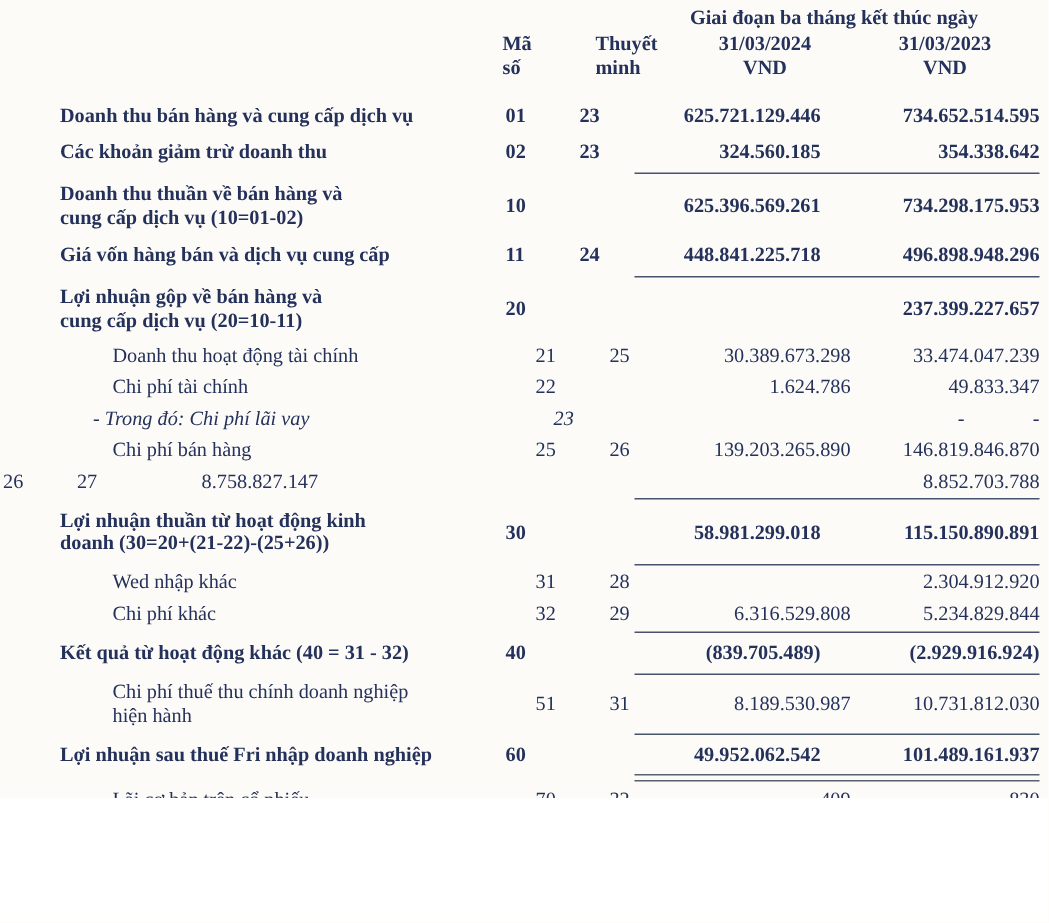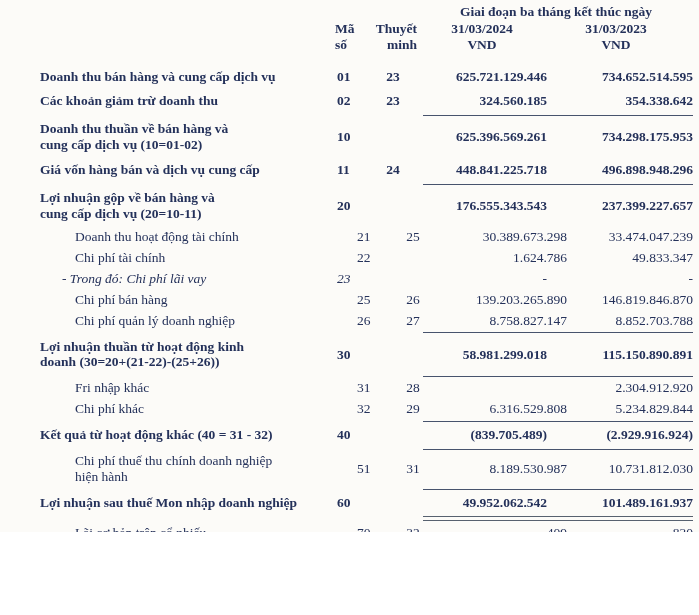--- a/index.html
+++ b/index.html
@@ -11,28 +11,28 @@
     padding-top:4px;
   }
   .header { position:relative; height:60px; }
   .period-title {
     position:absolute; left:428px; top:0; width:256px;
     text-align:center; font-weight:bold; white-space:nowrap;
   }
   .header-cols { display:flex; padding-top:17px; font-weight:bold; line-height:1.15; }
   .hc-spacer { width:335px; }
   .hc-code  { width:34px; text-align:left; white-space:pre-line; }
-  .hc-note  { width:48px; text-align:right; white-space:pre-line; }
+  .hc-note  { width:48px; text-align:left; white-space:pre-line;margin-left:28px; }
   .hc-y2024 { width:130px; text-align:center; white-space:pre-line; }
   .hc-y2023 { flex:1; text-align:center; white-space:pre-line; padding-right:14px; }
 
   .tbody { }
   .row { display:flex; align-items:center; padding:2.5px 0; line-height:1.18; }
   .row.emphasis { font-weight:bold; padding:4.5px 0;justify-content:flex-end; }
-  .row.italic { font-style:italic; }
+  .row.italic { font-style:italic;gap:32px; }
   .c-label { width:295px; margin-left:40px; white-space:pre-line; }
   .row.indent-1 .c-label { margin-left:75px; width:280px; }
   .row.indent-2 .c-label { margin-left:62px; width:273px; }
   .c-code { width:34px; text-align:left; padding-left:2px; box-sizing:border-box; }
   .c-note { width:48px; text-align:center; }
   .c-v2024 { width:130px; text-align:right; }
   .c-v2023 { flex:1; text-align:right; padding-right:6px; }
 
   .rule { margin:1px 6px 1px 423px; }
   .rule.single { border-top:1.5px solid #47536d; }
@@ -90,21 +90,20 @@
     <div class="c-note">24</div>
     <div class="c-v2024">448.841.225.718</div>
     <div class="c-v2023">496.898.948.296</div>
   </div>
 <div class="rule single"></div>
   <div class="row emphasis indent-0">
     <div class="c-label">Lợi nhuận gộp về bán hàng và
 cung cấp dịch vụ (20=10-11)</div>
     <div class="c-code">20</div>
     <div class="c-note"></div>
-    <div class="c-v2024">176.555.343.543</div>
     <div class="c-v2023">237.399.227.657</div>
   </div>
 
   <div class="row indent-1">
     <div class="c-label">Doanh thu hoạt động tài chính</div>
     <div class="c-code">21</div>
     <div class="c-note">25</div>
     <div class="c-v2024">30.389.673.298</div>
     <div class="c-v2023">33.474.047.239</div>
   </div>
@@ -127,38 +126,37 @@
 
   <div class="row indent-1">
     <div class="c-label">Chi phí bán hàng</div>
     <div class="c-code">25</div>
     <div class="c-note">26</div>
     <div class="c-v2024">139.203.265.890</div>
     <div class="c-v2023">146.819.846.870</div>
   </div>
 
   <div class="row indent-1">
-    <div class="c-label">Chi phí quản lý doanh nghiệp</div>
     <div class="c-code">26</div>
     <div class="c-note">27</div>
     <div class="c-v2024">8.758.827.147</div>
     <div class="c-v2023">8.852.703.788</div>
   </div>
 <div class="rule single"></div>
   <div class="row emphasis indent-0">
     <div class="c-label">Lợi nhuận thuần từ hoạt động kinh
 doanh (30=20+(21-22)-(25+26))</div>
     <div class="c-code">30</div>
     <div class="c-note"></div>
     <div class="c-v2024">58.981.299.018</div>
     <div class="c-v2023">115.150.890.891</div>
   </div>
 <div class="rule single"></div>
   <div class="row indent-1">
-    <div class="c-label">Fri nhập khác</div>
+    <div class="c-label">Wed nhập khác</div>
     <div class="c-code">31</div>
     <div class="c-note">28</div>
     <div class="c-v2023">2.304.912.920</div>
   </div>
 
   <div class="row indent-1">
     <div class="c-label">Chi phí khác</div>
     <div class="c-code">32</div>
     <div class="c-note">29</div>
     <div class="c-v2024">6.316.529.808</div>
@@ -177,21 +175,21 @@
   <div class="row indent-1">
     <div class="c-label">Chi phí thuế thu chính doanh nghiệp
 hiện hành</div>
     <div class="c-code">51</div>
     <div class="c-note">31</div>
     <div class="c-v2024">8.189.530.987</div>
     <div class="c-v2023">10.731.812.030</div>
   </div>
 <div class="rule single"></div>
   <div class="row emphasis indent-0">
-    <div class="c-label">Lợi nhuận sau thuế Mon nhập doanh nghiệp</div>
+    <div class="c-label">Lợi nhuận sau thuế Fri nhập doanh nghiệp</div>
     <div class="c-code">60</div>
     <div class="c-note"></div>
     <div class="c-v2024">49.952.062.542</div>
     <div class="c-v2023">101.489.161.937</div>
   </div>
 <div class="rule double"></div>
   <div class="row indent-1">
     <div class="c-label">Lãi cơ bản trên cổ phiếu</div>
     <div class="c-code">70</div>
     <div class="c-note">32</div>

